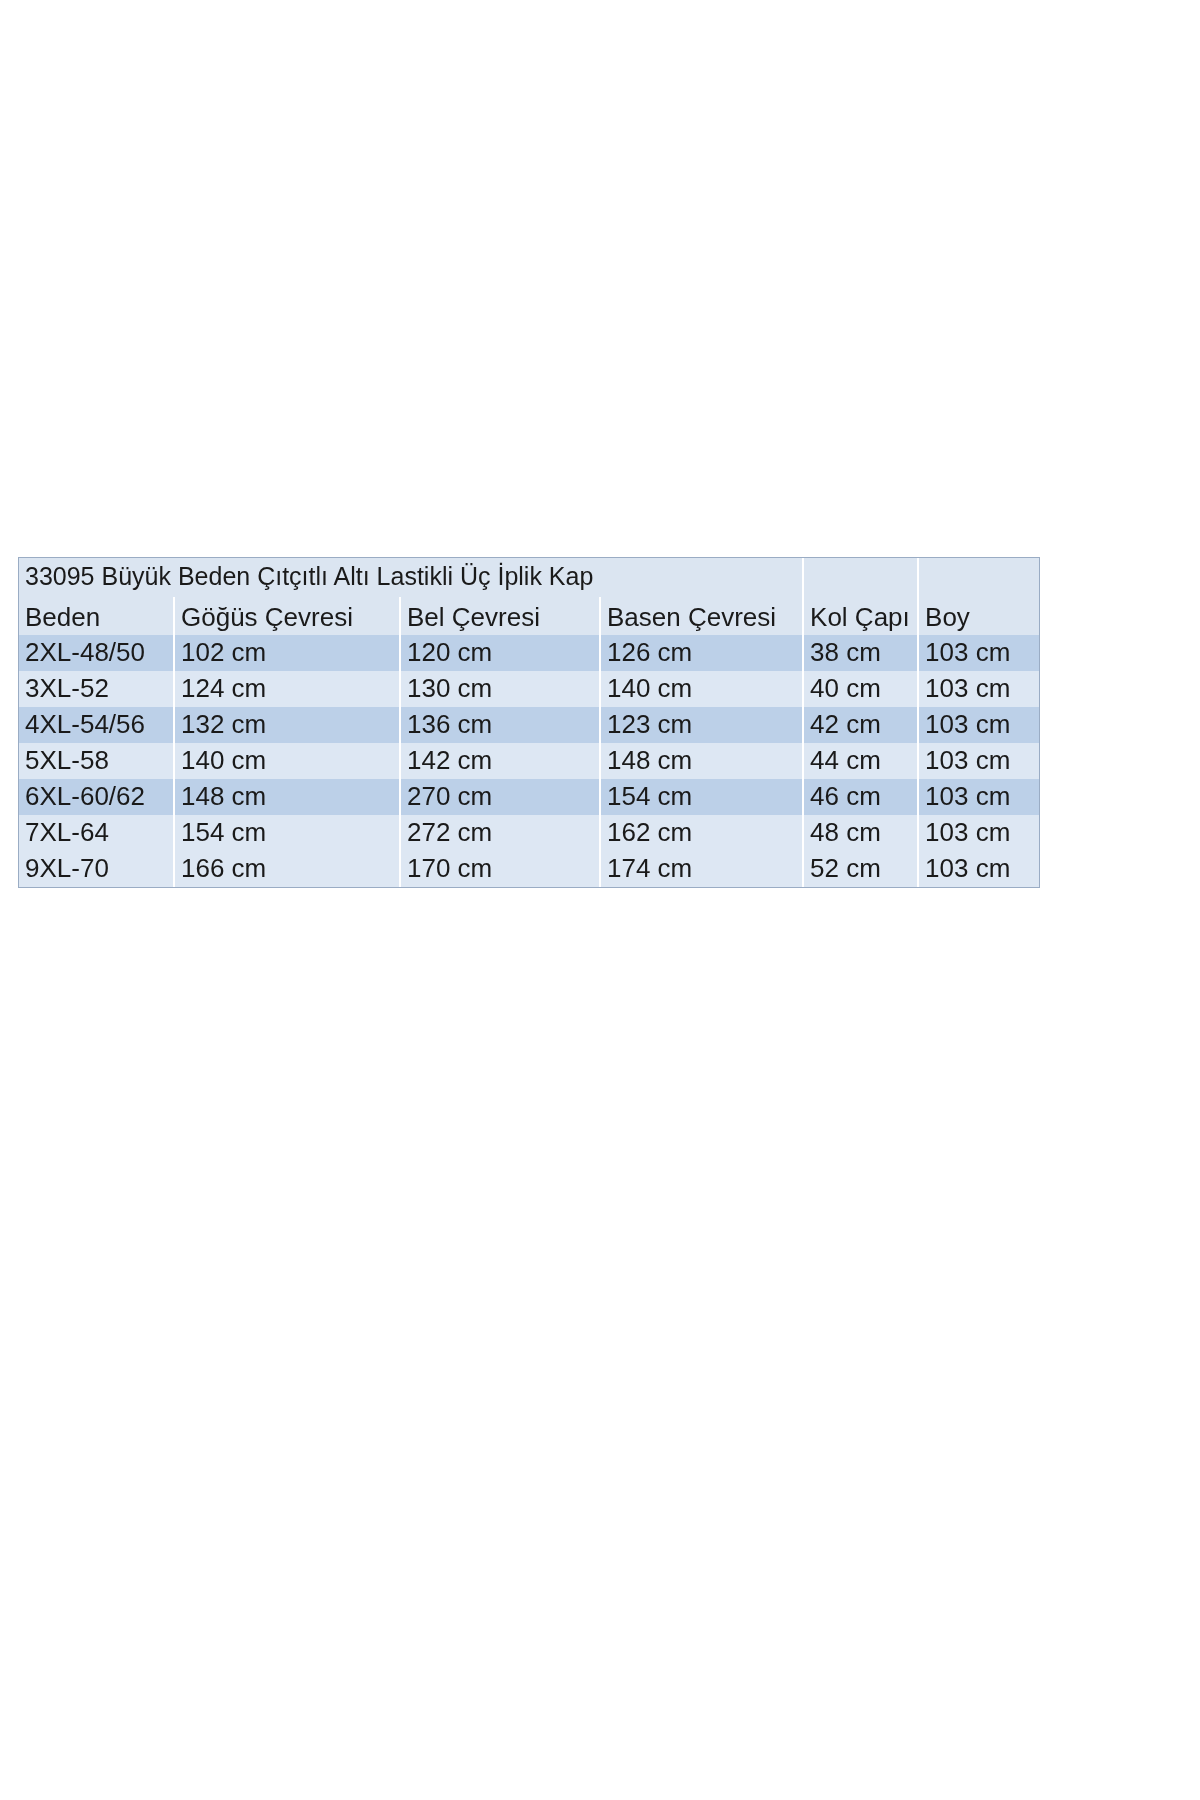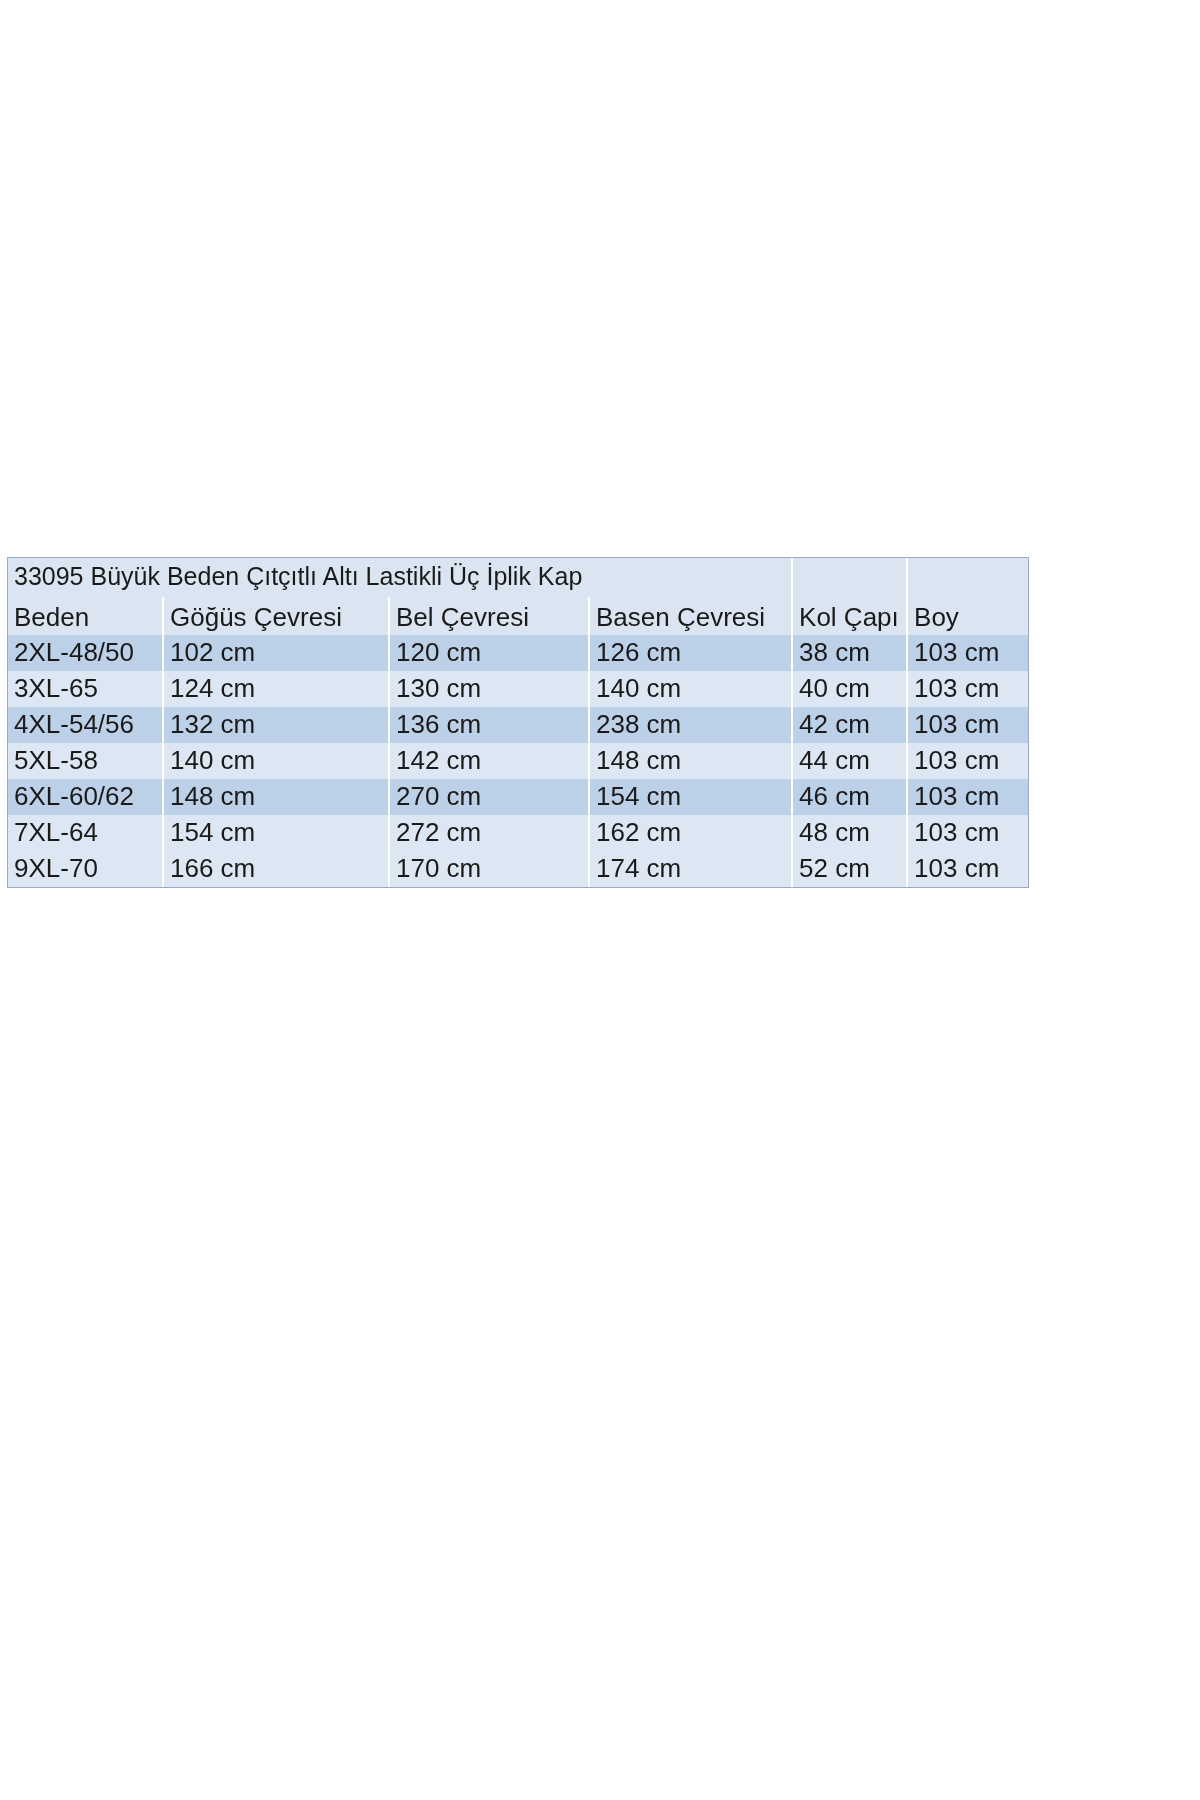--- a/index.html
+++ b/index.html
@@ -11,21 +11,21 @@
     width: 1200px;
     height: 1800px;
     font-family: "Liberation Sans", sans-serif;
     position: relative;
     overflow: hidden;
   }
 
   
   .table-wrap {
     position: absolute;
-    left: 7px;
+    left: 18px;
     top: 557px;
     width: 1020px;
   }
 
   table.size-table {
     border-collapse: collapse;
     width: 1020px;
     table-layout: fixed;
     background: #dbe5f1;
   }
@@ -110,32 +110,32 @@
 
       <tr class="dark">
         <td>2XL-48/50</td>
         <td>102 cm</td>
         <td>120 cm</td>
         <td>126 cm</td>
         <td>38 cm</td>
         <td>103 cm</td>
       </tr>
       <tr class="light">
-        <td>3XL-65</td>
+        <td>3XL-52</td>
         <td>124 cm</td>
         <td>130 cm</td>
         <td>140 cm</td>
         <td>40 cm</td>
         <td>103 cm</td>
       </tr>
       <tr class="dark">
         <td>4XL-54/56</td>
         <td>132 cm</td>
         <td>136 cm</td>
-        <td>238 cm</td>
+        <td>123 cm</td>
         <td>42 cm</td>
         <td>103 cm</td>
       </tr>
       <tr class="light">
         <td>5XL-58</td>
         <td>140 cm</td>
         <td>142 cm</td>
         <td>148 cm</td>
         <td>44 cm</td>
         <td>103 cm</td>

